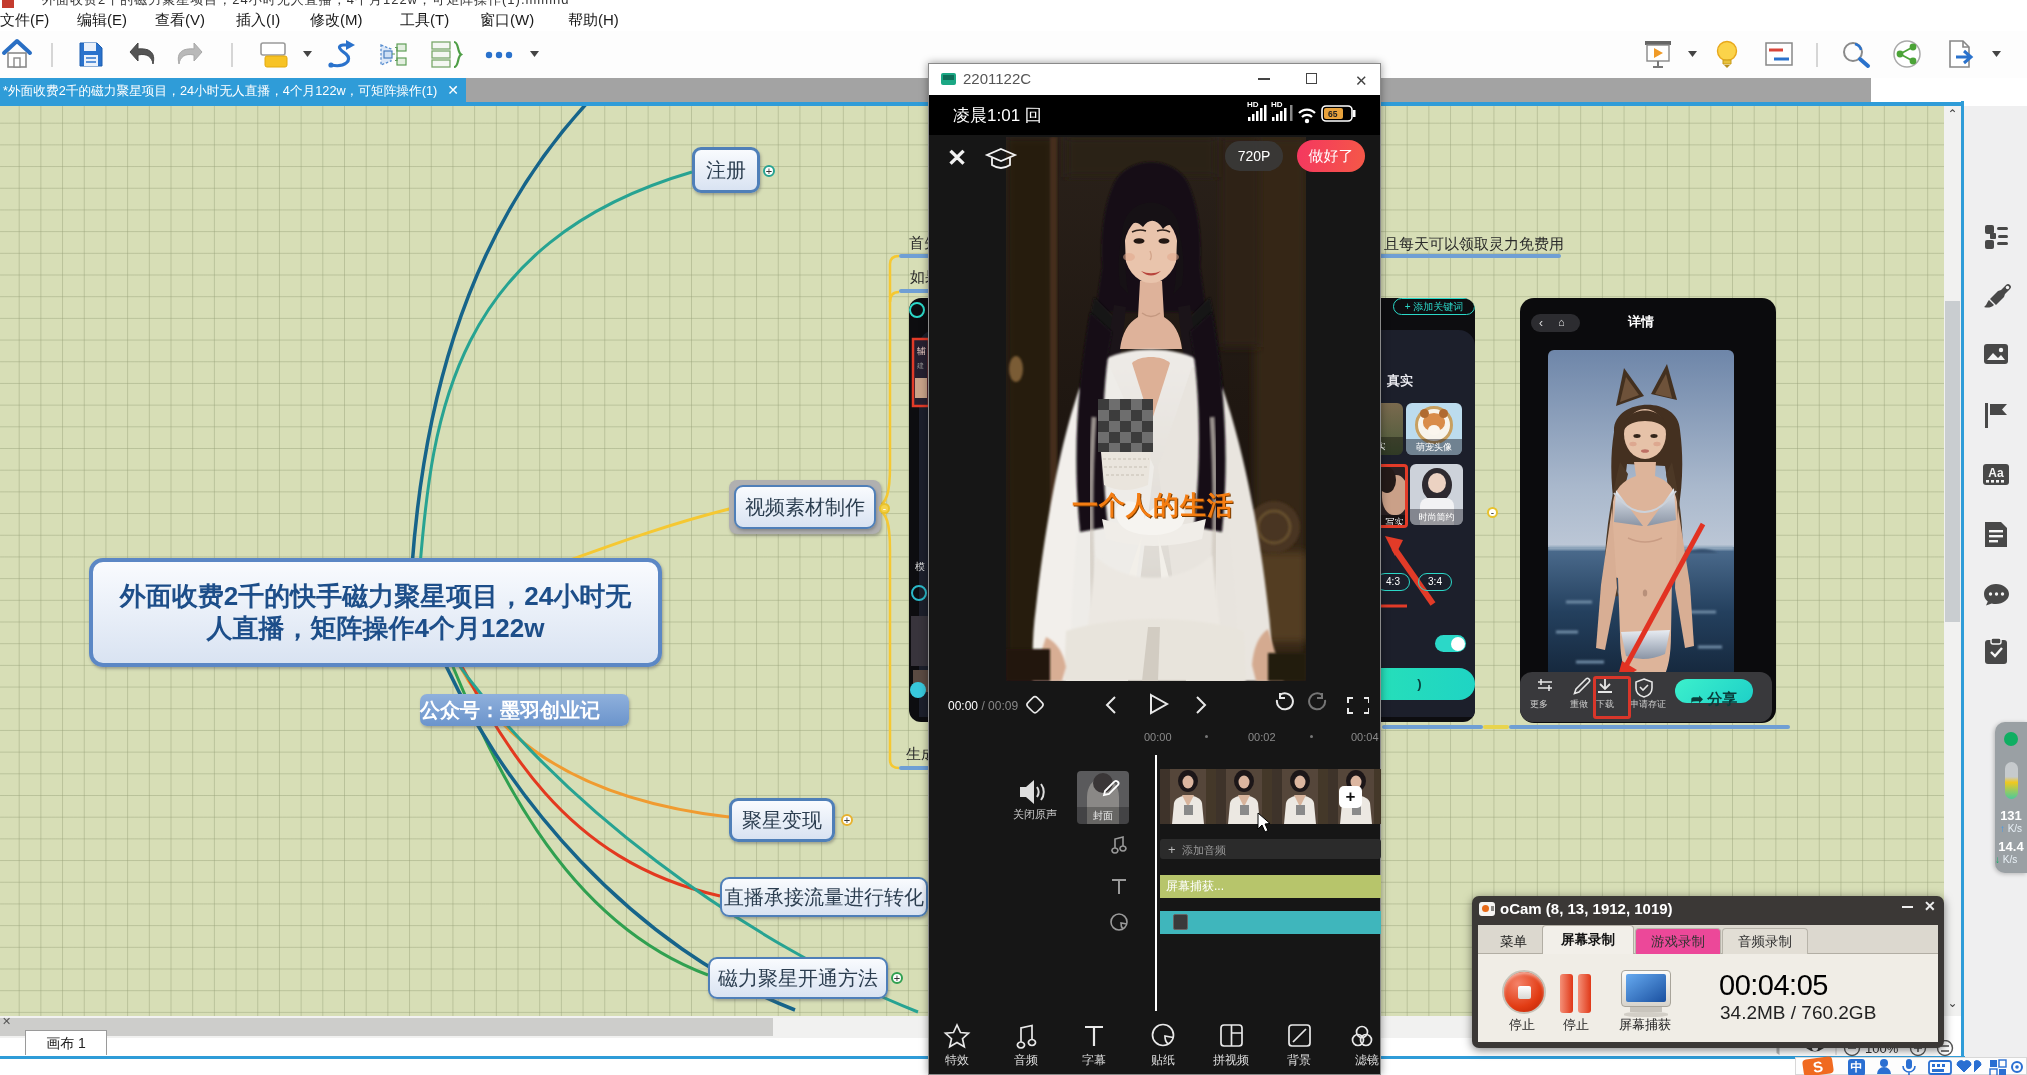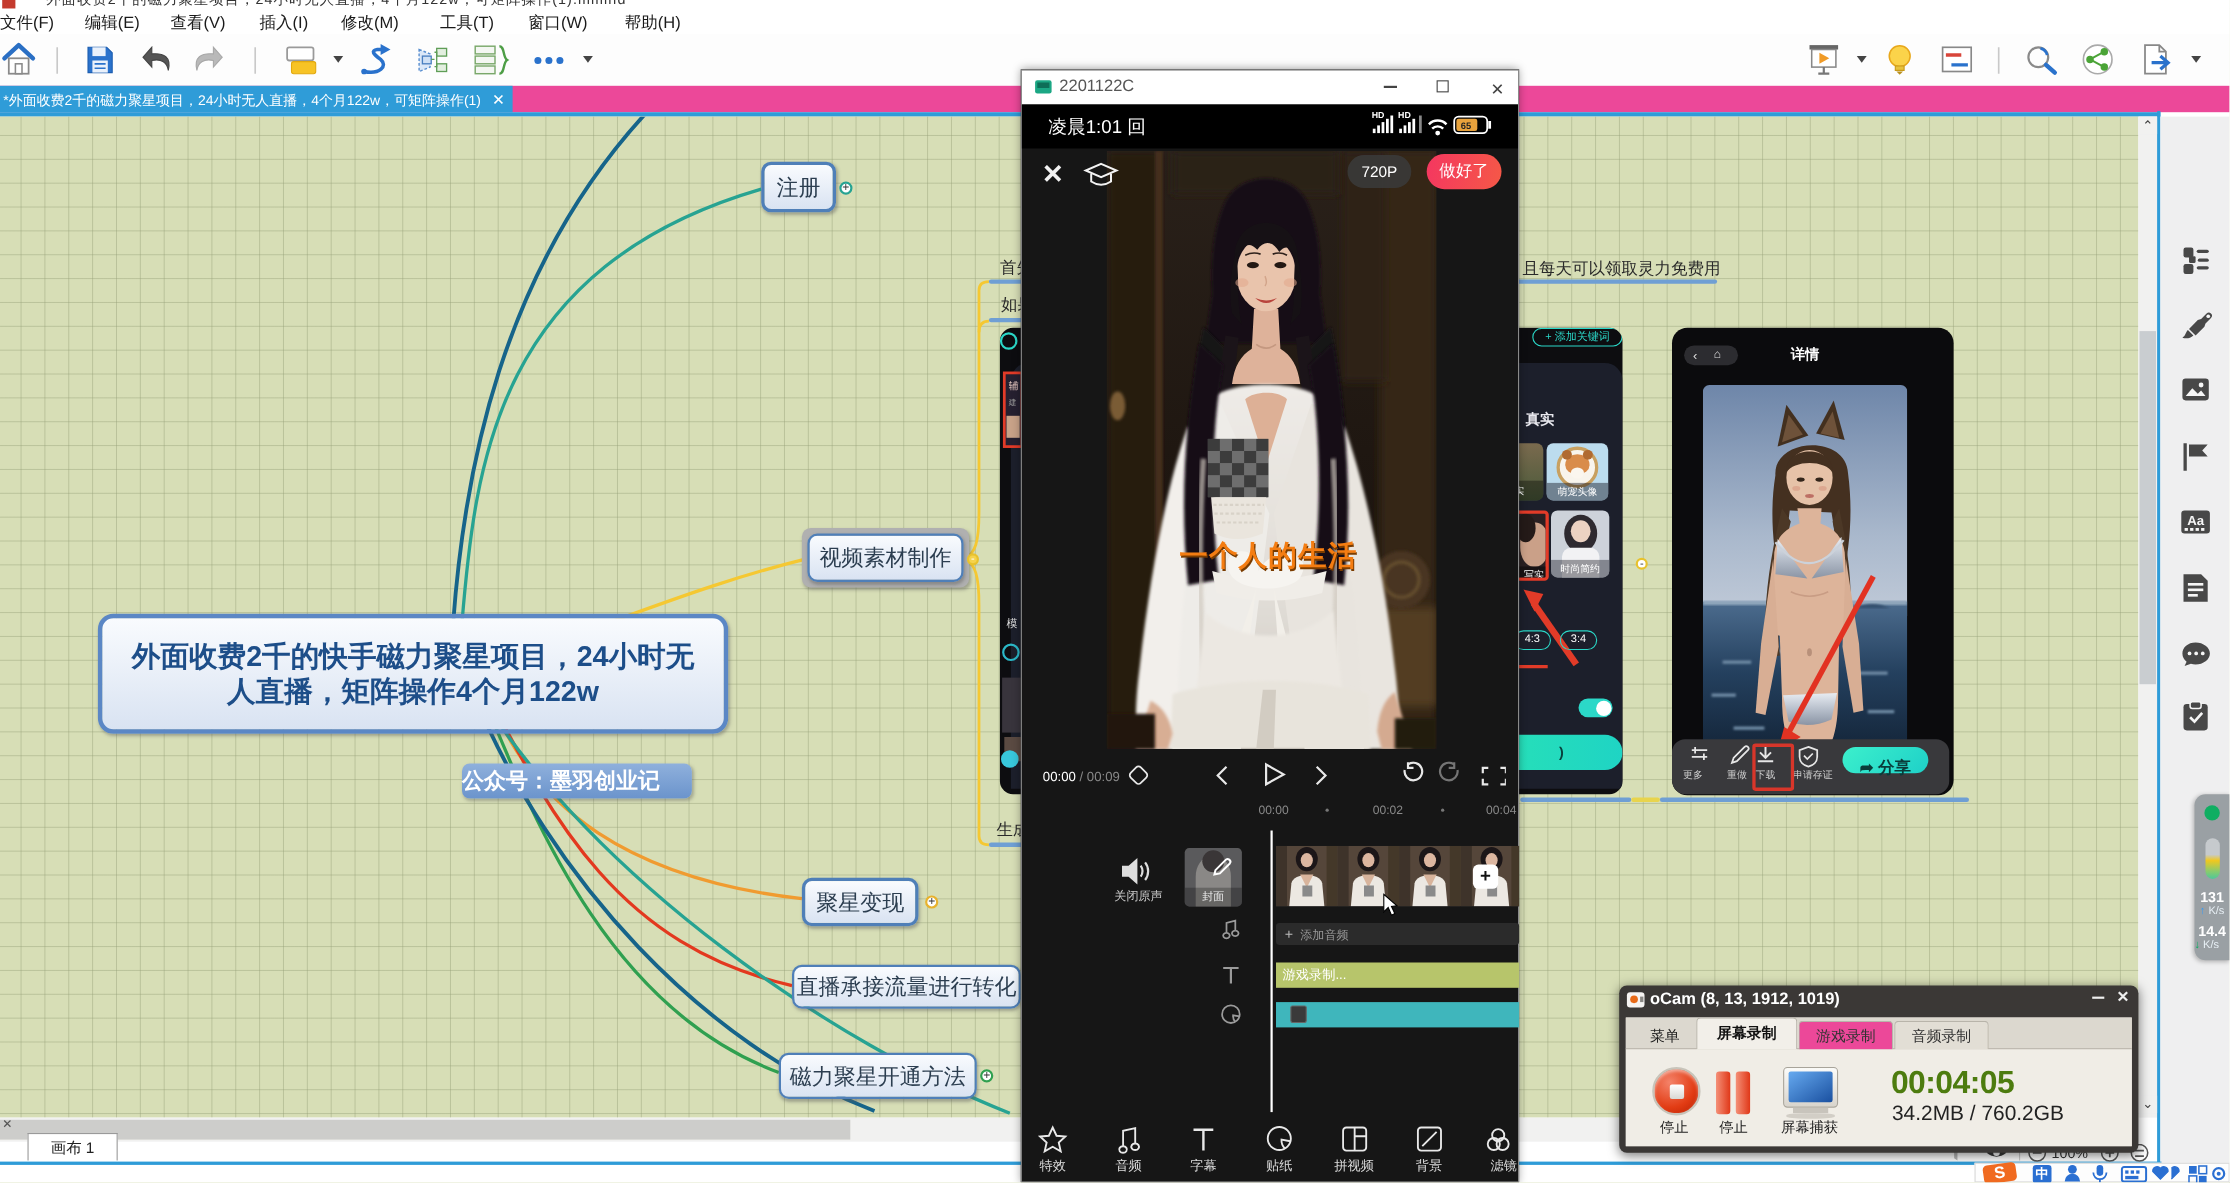--- a/index.html
+++ b/index.html
@@ -4,21 +4,21 @@
 <style>
 *{margin:0;padding:0;box-sizing:border-box}
 body{font-family:"Liberation Sans",sans-serif}
 #s{position:relative;width:2027px;height:1075px;overflow:hidden;background:#fff;font-family:"Liberation Sans",sans-serif}
 .abs{position:absolute}
 
 #titlestrip{left:0;top:0;width:2027px;height:8px;background:#fff;overflow:hidden}
 #menubar{left:0;top:8px;width:2027px;height:23px;background:#fff;color:#1a1a1a;font-size:15px}
 #menubar span{position:absolute;top:3px}
 #toolbar{left:0;top:31px;width:2027px;height:47px;background:#fdfdfd}
-#tabbar{left:0;top:78px;width:2027px;height:24px;background:#ec4899}
+#tabbar{left:0;top:78px;width:1871px;height:24px;background:#a3a3a3}
 #doctab{left:0;top:0;width:466px;height:24px;background:#2f9cd8;color:#fff;font-size:12.7px;line-height:24px;padding-left:3px;white-space:nowrap;overflow:hidden}
 #tabline{left:0;top:102px;width:1964px;height:4px;background:#2f9cd8}
 
 #canvas{left:0;top:106px;width:1944px;height:910px;background-color:#d7deb6;
  background-image:linear-gradient(rgba(150,160,120,.45) 1px,transparent 1px),linear-gradient(90deg,rgba(150,160,120,.45) 1px,transparent 1px);
  background-size:21.7px 21.7px;background-position:-3px -5px;overflow:hidden}
 .node{position:absolute;background:linear-gradient(#f9fbfe,#d9e3f2);border:3px solid #4f7fb8;border-radius:9px;color:#2c3e50;display:flex;align-items:center;justify-content:center;box-shadow:1px 2px 3px rgba(90,90,90,.45)}
 .utopic{position:absolute;color:#2a2a2a;font-size:15px;white-space:nowrap}
 .uline{position:absolute;height:4px;background:#6f9fd4;border-radius:2px}
 
@@ -539,21 +539,21 @@
           <use href="#thumb" x="168"></use>
       </svg>
       <div class="abs" style="left:179px;top:17px;width:23px;height:22px;background:#fff;border-radius:5px;color:#111;font-size:17px;font-weight:bold;text-align:center;line-height:22px">+</div>
     </div>
 
     <div class="abs" style="left:231px;top:775px;width:221px;height:20px;background:#2b2b2b;border-radius:3px;color:#999;font-size:11px">
         <span style="position:absolute;left:8px;top:3px;font-size:13px;color:#bbb">+</span>
         <span style="position:absolute;left:22px;top:4px">添加音频</span>
       </div>
 
-    <div class="abs" style="left:231px;top:811px;width:221px;height:23px;background:#b7c56b;color:#fff;font-size:12px;line-height:23px"><span style="margin-left:6px">游戏录制...</span></div>
+    <div class="abs" style="left:231px;top:811px;width:221px;height:23px;background:#b7c56b;color:#fff;font-size:12px;line-height:23px"><span style="margin-left:6px">屏幕捕获...</span></div>
 
     <div class="abs" style="left:231px;top:847px;width:221px;height:23px;background:#3fb6bc">
         <div class="abs" style="left:13px;top:3px;width:15px;height:16px;background:#3a3a3a;border-radius:2px;border:1px solid #666"></div>
       </div>
 
     <svg width="16" height="22" style="position:absolute;left:327px;top:748px">
         <path d="M 2,1 L 2,17 L 6,13 L 9,20 L 12,18.5 L 9,12 L 14,11.5 z" fill="#fff" stroke="#000" stroke-width="1"></path>
       </svg>
 
     <svg width="453" height="46" style="position:absolute;left:0;top:957px" fill="none" stroke="#e8e8e8" stroke-width="1.7">
@@ -690,21 +690,21 @@
         <div class="abs" style="left:31px;top:62px;font-size:13px;color:#222">停止</div>
         <div class="abs" style="left:82px;top:20px;width:13px;height:39px;background:linear-gradient(90deg,#f49078,#e03818);border-radius:3px"></div>
         <div class="abs" style="left:100px;top:20px;width:13px;height:39px;background:linear-gradient(90deg,#f49078,#e03818);border-radius:3px"></div>
         <div class="abs" style="left:85px;top:62px;font-size:13px;color:#222">停止</div>
         <div class="abs" style="left:143px;top:16px;width:50px;height:37px;background:linear-gradient(#fbfbf9,#d8d4cc);border:1px solid #a8a49a;border-radius:4px">
             <div class="abs" style="left:4px;top:3px;width:40px;height:28px;background:linear-gradient(145deg,#66aaf0,#1a50a0);border-radius:2px"></div>
           </div>
         <div class="abs" style="left:152px;top:53px;width:32px;height:5px;background:#c8c4bc"></div>
         <div class="abs" style="left:146px;top:58px;width:44px;height:5px;background:#d2cec6;border-radius:40%"></div>
         <div class="abs" style="left:141px;top:62px;font-size:13px;color:#222">屏幕捕获</div>
-        <div class="abs" style="left:241px;top:15px;font-size:29px;font-weight:bold;color:#4d7c0f;letter-spacing:-.5px">00:04:05</div>
+        <div class="abs" style="left:241px;top:15px;font-size:29px;font-weight:normal;color:#000000;letter-spacing:-.5px">00:04:05</div>
         <div class="abs" style="left:242px;top:48px;font-size:19px;color:#222">34.2MB / 760.2GB</div>
       </div>
     </div>
   </div>
 
   <div class="abs" style="z-index:70;left:1995px;top:722px;width:32px;height:151px;background:#9aa0a4;border-radius:10px 0 0 10px;box-shadow:-1px 1px 4px rgba(0,0,0,.25)">
     <div class="abs" style="left:9px;top:10px;width:14px;height:14px;border-radius:50%;background:#0fae62"></div>
     <div class="abs" style="left:10px;top:40px;width:13px;height:37px;border-radius:7px;background:linear-gradient(#c6cacd 0%,#c6cacd 40%,#f0c81e 55%,#8ecb6a 80%,#4ec89a 100%)"></div>
     <div class="abs" style="left:0px;top:86px;width:32px;text-align:center;color:#fff;font-size:13px;font-weight:bold">131</div>
     <div class="abs" style="left:0px;top:101px;width:32px;text-align:center;color:#e8f0f6;font-size:10px"><span style="color:#3a9af0">↑</span> K/s</div>

